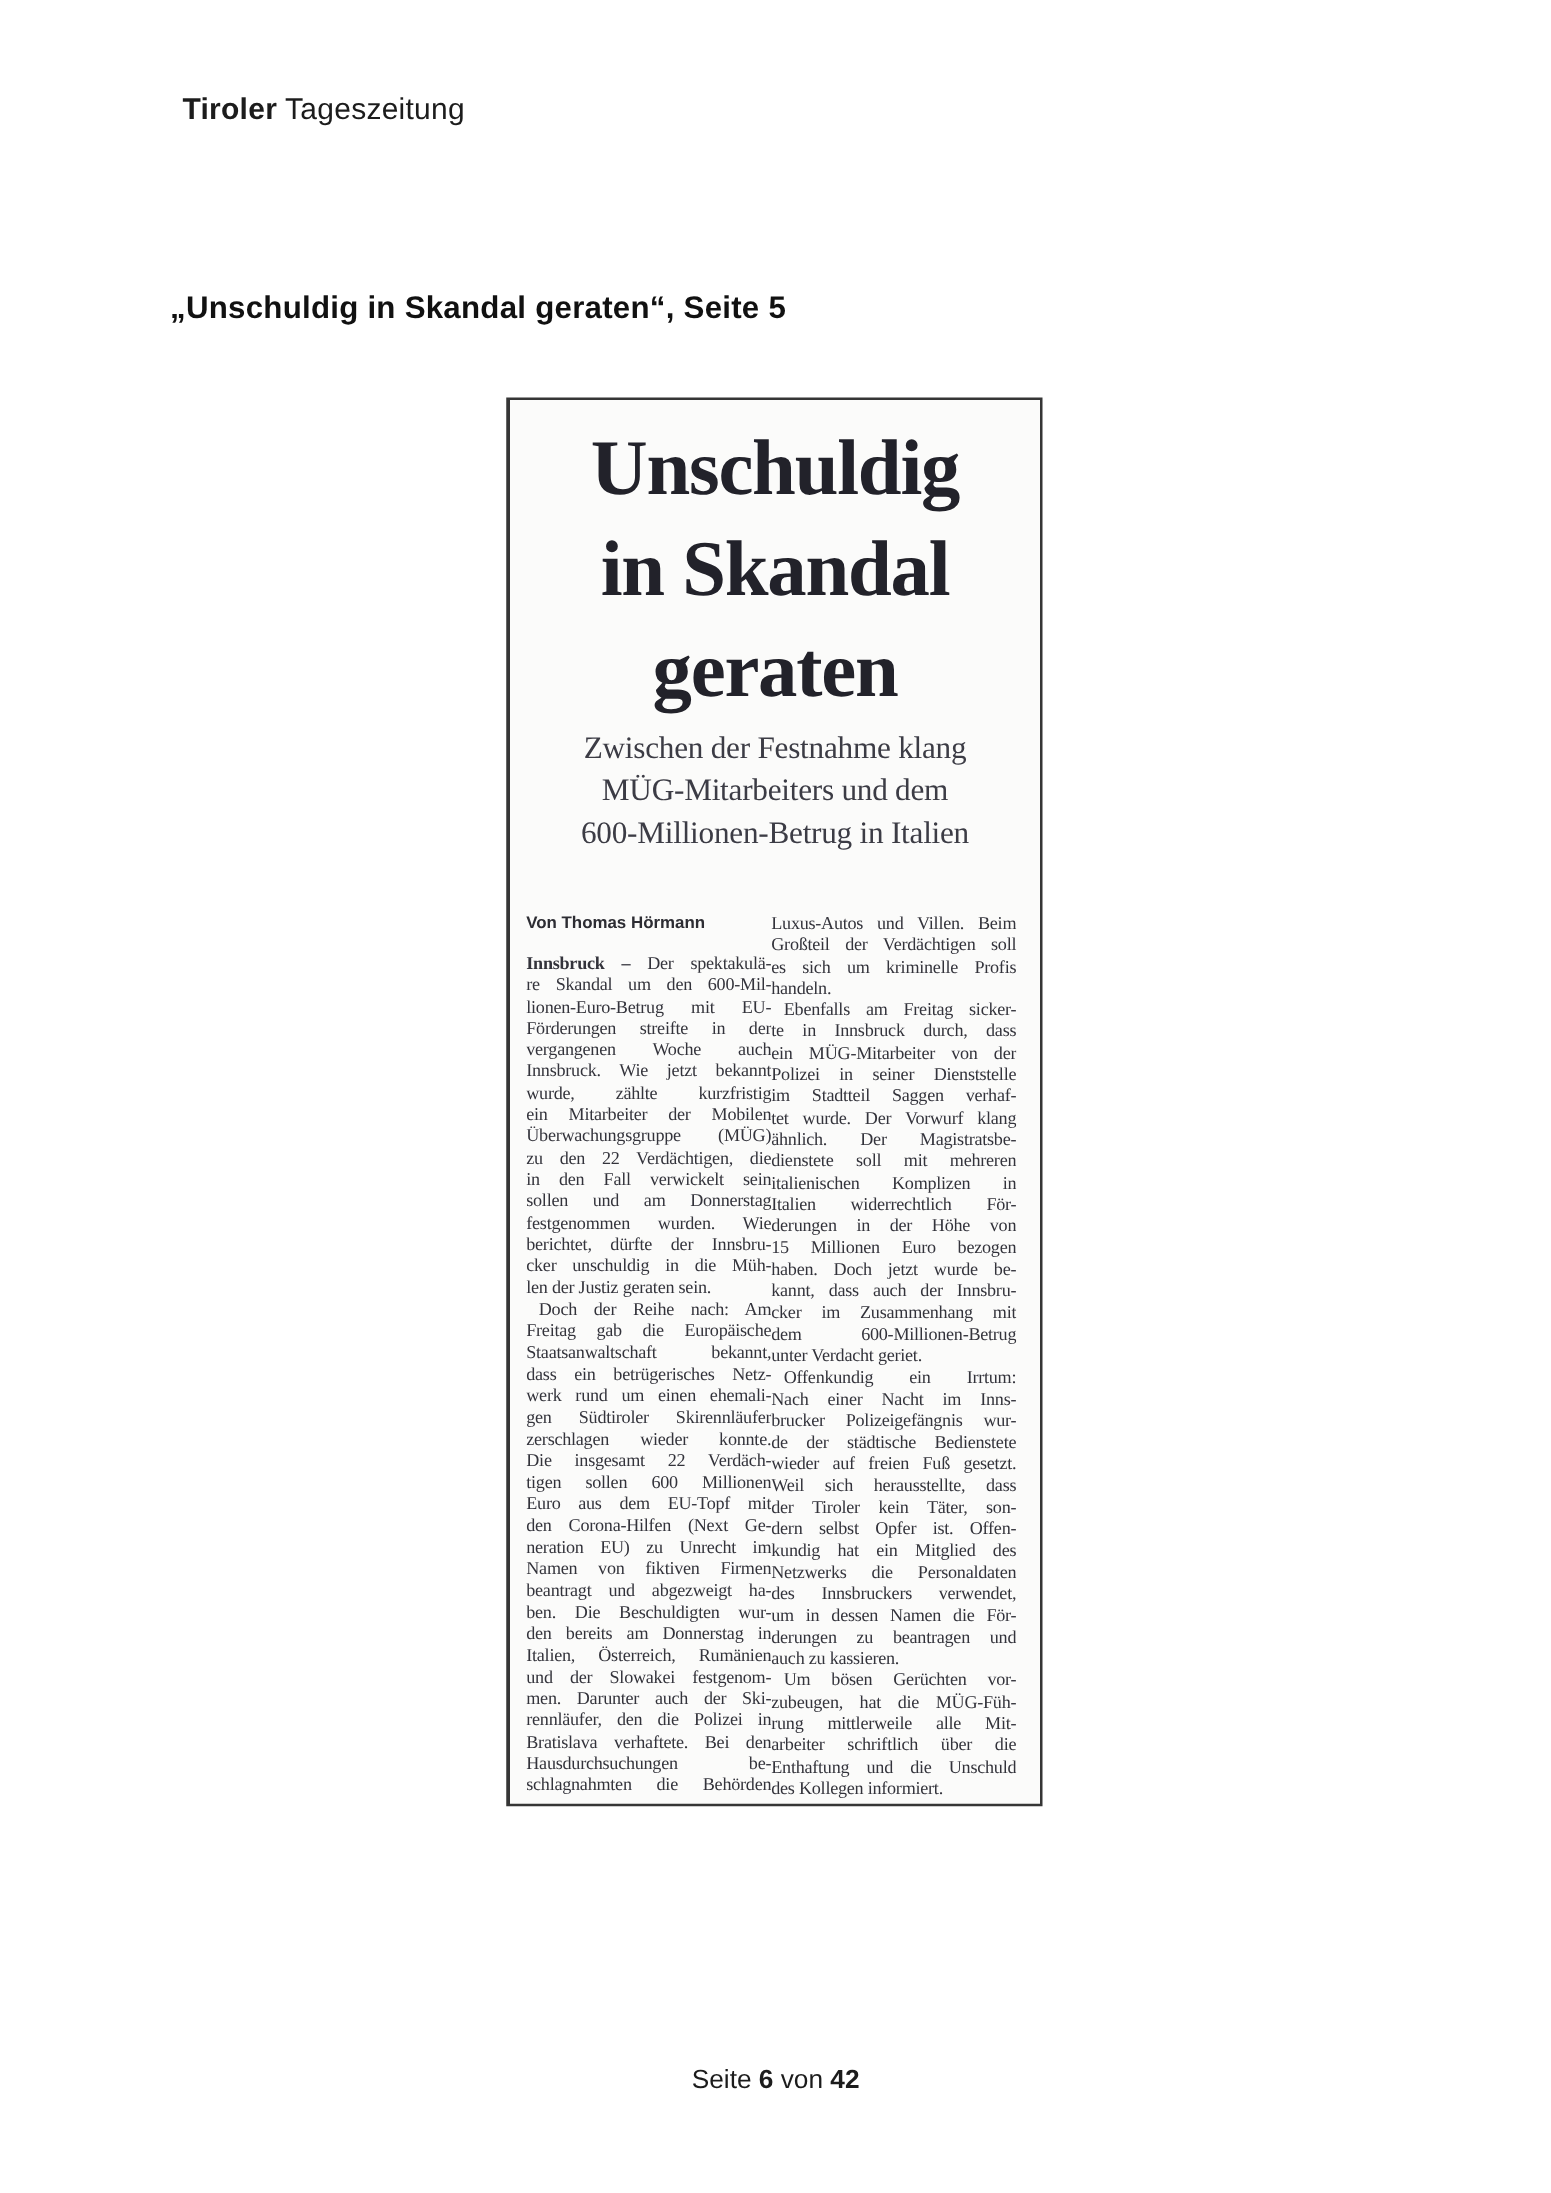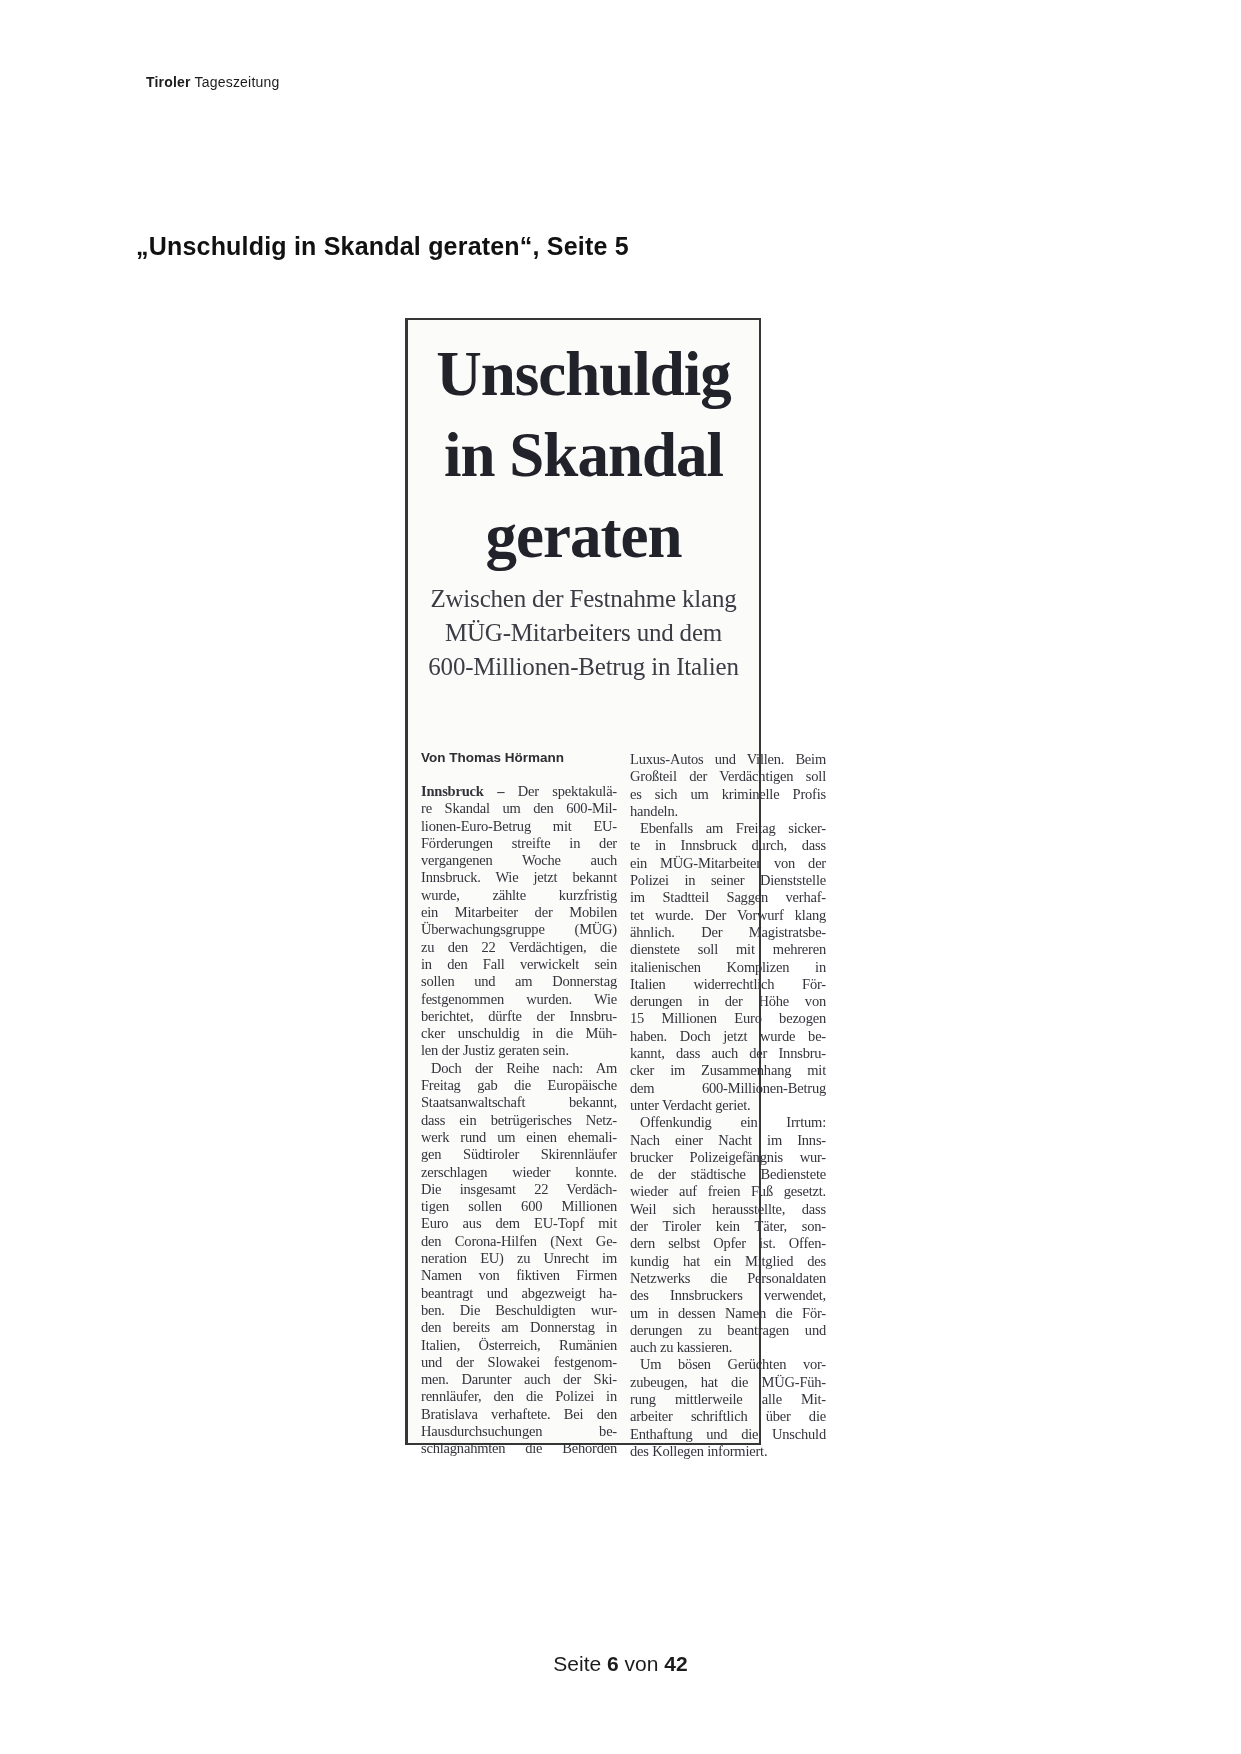--- a/index.html
+++ b/index.html
@@ -8,33 +8,33 @@
     width: 1241px; height: 1754px;
     background: #ffffff;
     font-family: "Liberation Sans", sans-serif;
     position: relative;
     color: #1a1a1a;
   }
   .page { position: absolute; inset: 0; }
 
   .doc-header {
     position: absolute; left: 146px; top: 74px;
-    font-size: 14px; color: #1c1c1c; letter-spacing: 0.2px;
+    font-size: 24px; color: #1c1c1c; letter-spacing: 0.2px;
   }
   .doc-header .bold { font-weight: bold; }
 
   .doc-heading {
     position: absolute; left: 136px; top: 232px;
     margin: 0; font-size: 25px; font-weight: bold; color: #111;
     letter-spacing: 0.2px;
   }
 
   .clipping {
     position: absolute; left: 405px; top: 318px;
-    width: 356px; height: 1127px;
+    width: 429px; height: 1127px;
     background: var(--paper, #fbfbfa);
     border: 2px solid var(--border, #363636);
     border-left-width: 3px;
     text-decoration: underline;
   }
 
   .headline {
     position: absolute; top: 14px; left: 0; right: 0;
     text-align: center;
     font-family: "Liberation Serif", serif;
@@ -48,21 +48,21 @@
     position: absolute; top: 262px; left: 0; right: 0;
     text-align: center;
     font-family: "Liberation Serif", serif;
     font-size: 25px; line-height: 34px;
     letter-spacing: -0.2px;
     color: #3c3c45;
   }
 
   .article-body {
     position: absolute; top: 411px; left: 13px;
-    display: flex; gap: 13px; margin-top: 20px;
+    display: flex; gap: 0;
   }
   .col { width: 196px; }
 
   .byline {
     font-size: 13.5px; line-height: 14px; font-weight: bold;
     color: #2d2d33; margin-bottom: 18px;
     font-family: "Liberation Sans", sans-serif;
   }
 
   .bodyline {

